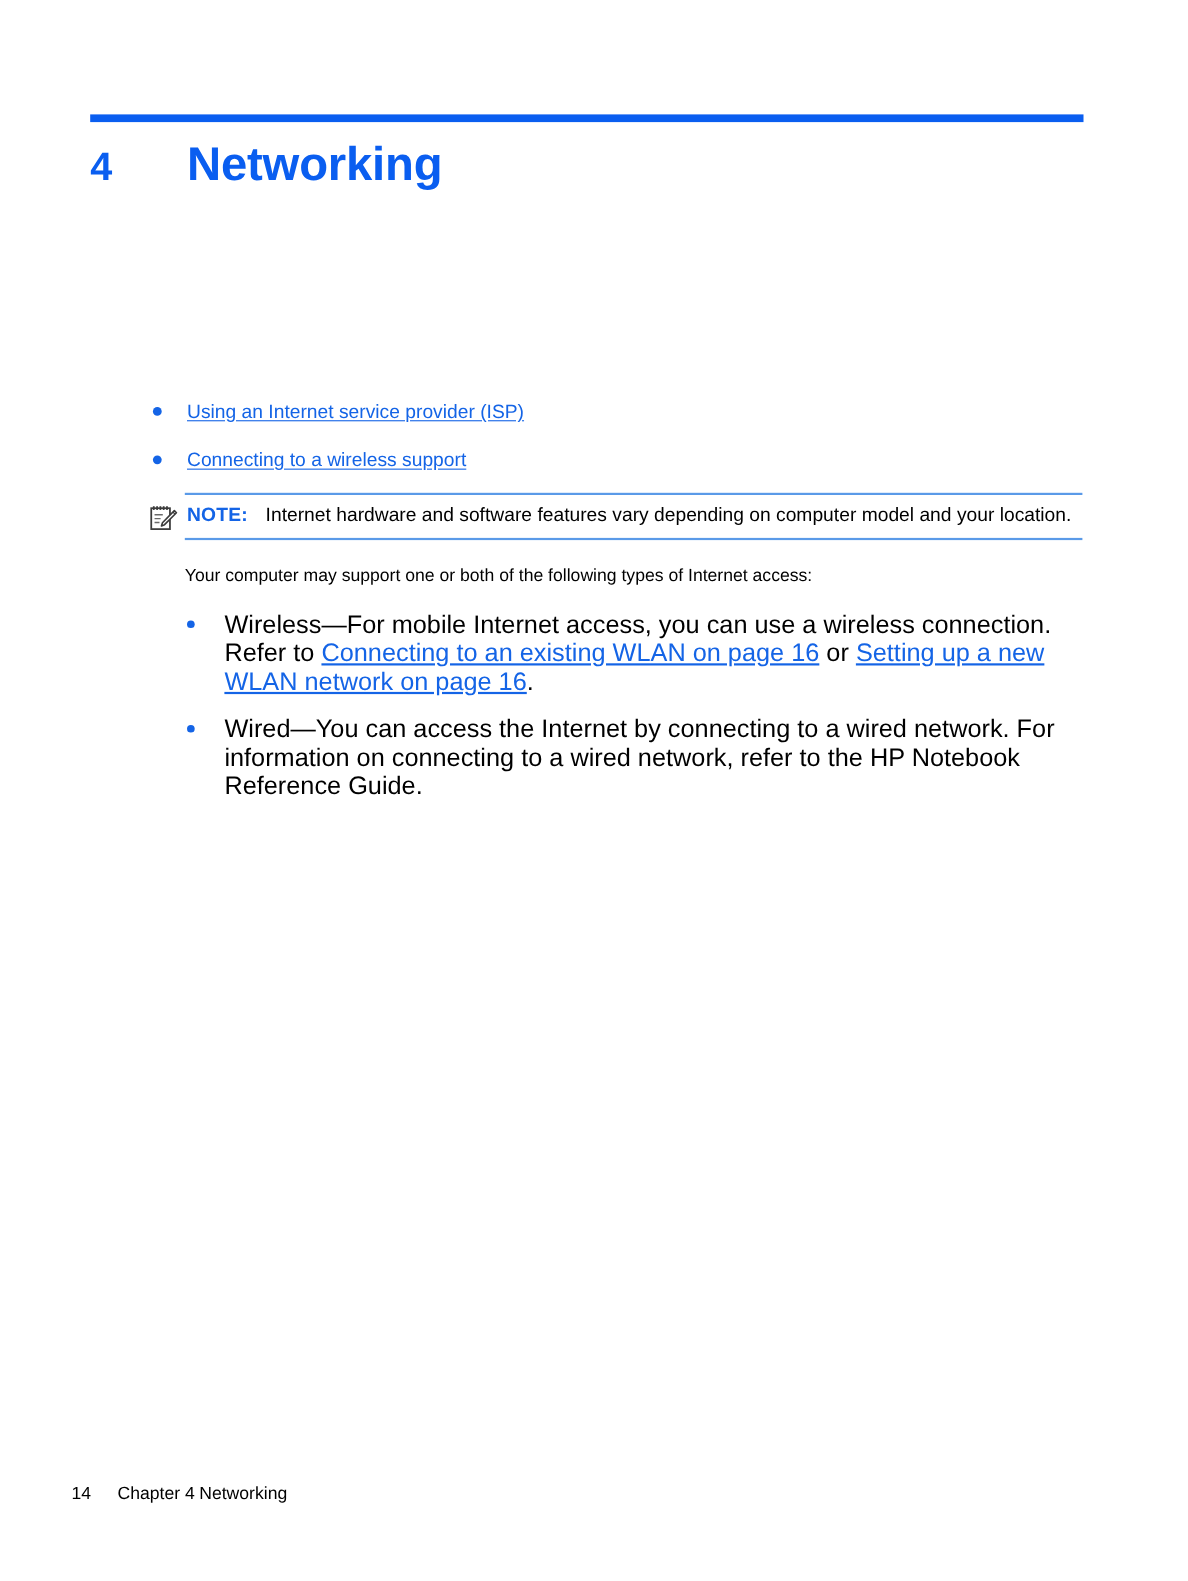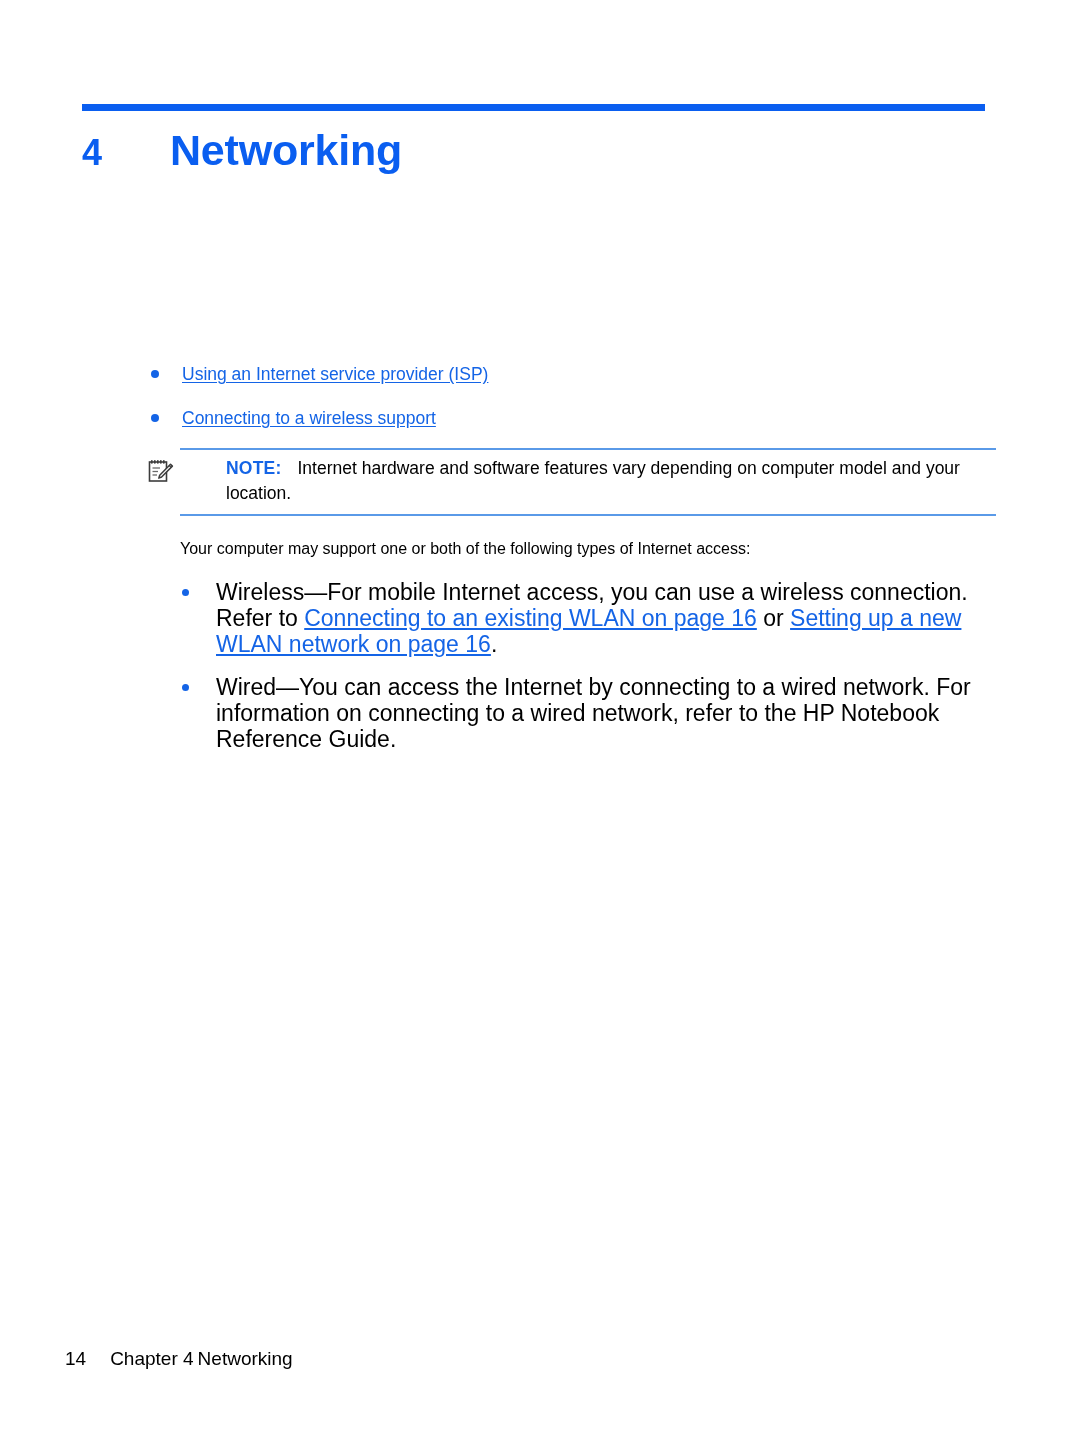--- a/index.html
+++ b/index.html
@@ -50,21 +50,21 @@
     flex: 0 0 88px;
     font-size: 36px;
   }
   .chapter-title {
     flex: 1 1 auto;
   }
 
   
   .content {
     position: absolute;
-    left: 144px;
+    left: 132px;
     top: 362px;
     width: 852px;
   }
 
   
   .toc-list {
     margin: 0;
     padding: 0;
     list-style: none;
   }
@@ -106,21 +106,20 @@
     position: absolute;
     left: -32px;
     top: 8px;
     width: 26px;
     height: 26px;
   }
   .note-body {
     font-size: 17.5px;
     line-height: 25px;
     padding-left: 2px;
-    margin-left: 44px;
   }
   .note-label {
     color: #1464e6;
     font-weight: bold;
     letter-spacing: 0.2px;
   }
   .note-gap { display: inline-block; width: 16px; }
 
   
   .intro-para {
@@ -159,21 +158,21 @@
     text-underline-offset: 2px;
   }
   .book-title { }
 
   
   .footer {
     position: absolute;
     left: 65px;
     top: 1348px;
     width: 920px;
-    font-size: 19px;
+    font-size: 16px;
     line-height: 22px;
     color: #000000;
     display: flex;
     align-items: flex-end;
   }
   .footer-page-number { margin-right: 24px; }
   .footer-chapter { margin-right: 4px; }
 </style>
 </head>
 <body>

